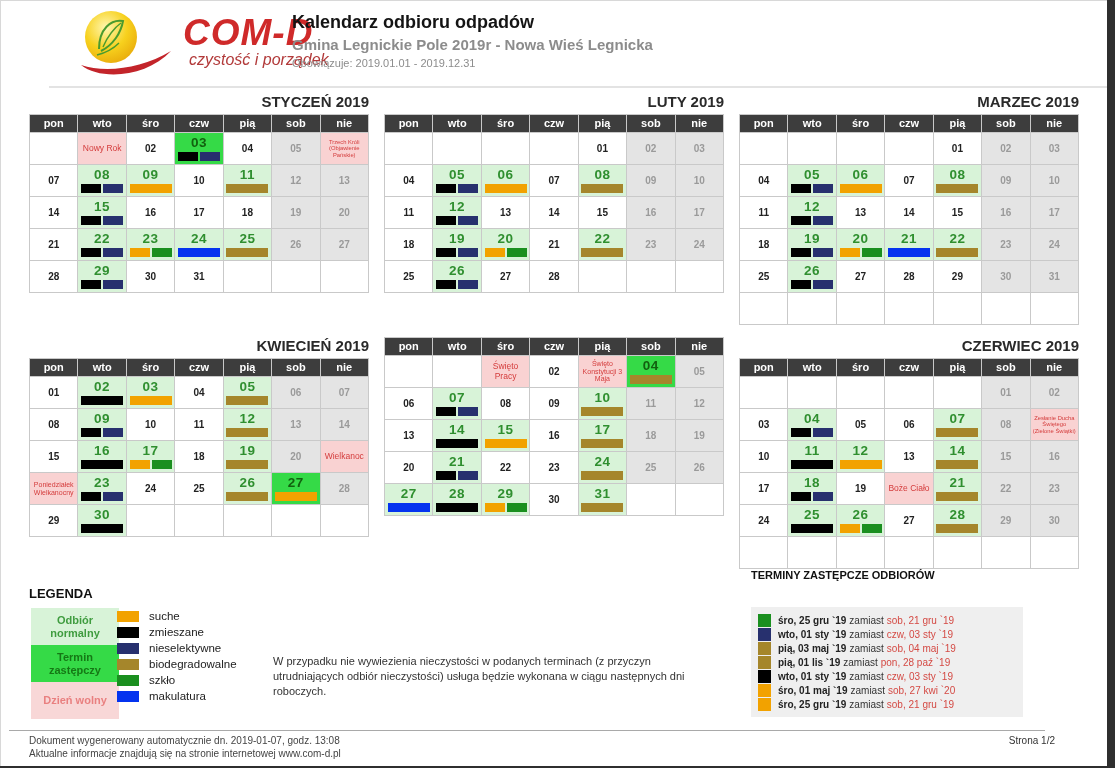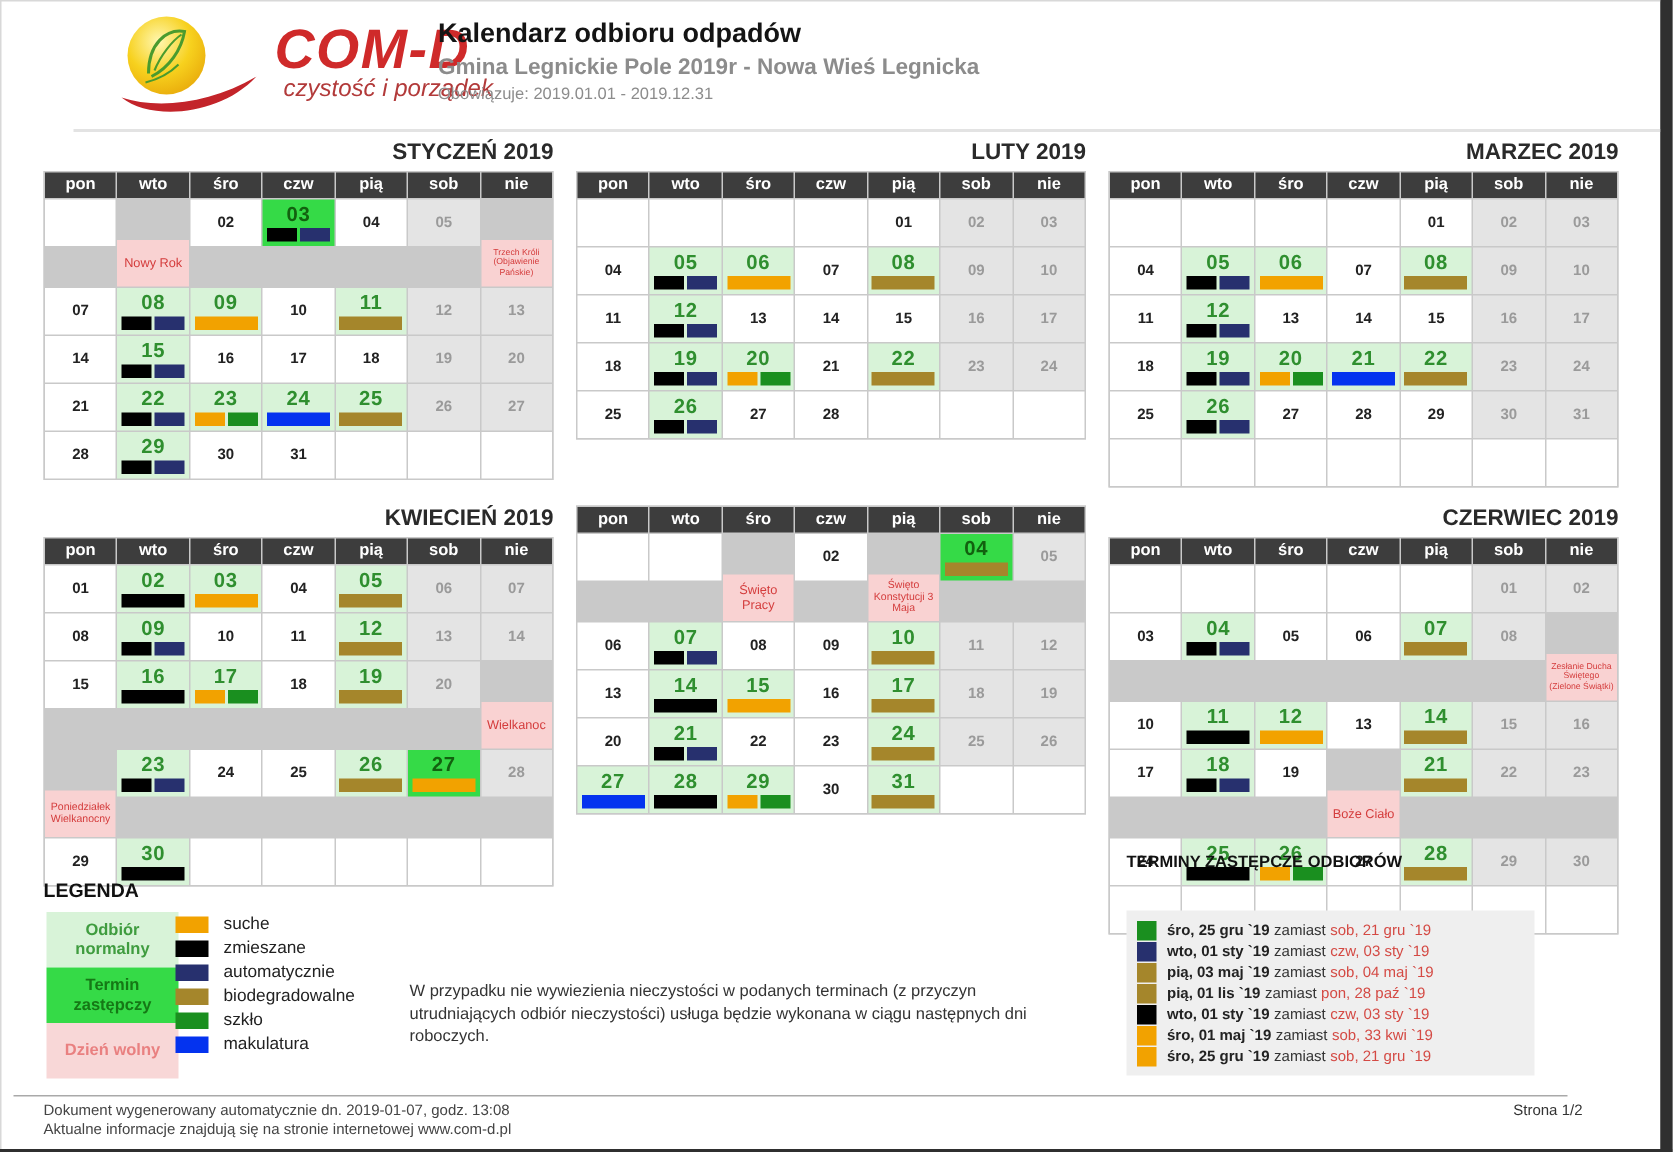--- a/index.html
+++ b/index.html
@@ -37,21 +37,21 @@
     display: grid; grid-template-columns: repeat(3, 340px);
     column-gap: 15px; row-gap: 12px; align-items: start;
   }
   .month-title { text-align: right; font-size: 15px; font-weight: bold; color: #2a2a2a; height: 21px; }
   .cal { display: grid; grid-template-columns: repeat(7, 1fr); gap: 1px; background: #c9c9c9; border: 1px solid #c9c9c9; width: 340px; }
   .wd { background: var(--c-headrow); color: #fff; font-weight: bold; font-size: 11px; text-align: center; padding: 2px 0 3px; }
   .cell { height: 31px; background: #fff; display: flex; flex-direction: column; align-items: center; justify-content: center; overflow: hidden; }
   .cell.w { background: var(--c-weekend); }
   .cell.n { background: var(--c-normal); }
   .cell.s { background: var(--c-substitute); }
-  .cell.h { background: var(--c-holiday); margin-top: 27px; }
+  .cell.h { background: var(--c-holiday); }
   .num { font-weight: bold; font-size: 10px; color: #222; line-height: 1; }
   .n .num { font-size: 13.5px; color: #2f8f2f; letter-spacing: .5px; }
   .s .num { font-size: 13.5px; color: #12610f; letter-spacing: .5px; }
   .w .num { color: var(--c-weekendtxt); }
   .bars { display: flex; gap: 2px; width: 42px; height: 9px; margin-top: 2px; flex: none; }
   .bar { flex: 1; }
   .hol { color: var(--c-holidaytxt); font-size: 8.5px; text-align: center; line-height: 1.1; padding: 0 1px; word-break: break-word; }
   .hol.tiny { font-size: 7px; line-height: 1.05; }
   .hol.xtiny { font-size: 5.8px; line-height: 1.05; }
 
@@ -994,21 +994,21 @@
       <div class="wrow">
         <span class="wswatch" style="background: rgb(242, 162, 0);"></span>
         <span class="wlabel">suche</span>
       </div>
       <div class="wrow">
         <span class="wswatch" style="background: rgb(0, 0, 0);"></span>
         <span class="wlabel">zmieszane</span>
       </div>
       <div class="wrow">
         <span class="wswatch" style="background: rgb(39, 48, 110);"></span>
-        <span class="wlabel">automatycznie</span>
+        <span class="wlabel">nieselektywne</span>
       </div>
       <div class="wrow">
         <span class="wswatch" style="background: rgb(165, 134, 43);"></span>
         <span class="wlabel">biodegradowalne</span>
       </div>
       <div class="wrow">
         <span class="wswatch" style="background: rgb(26, 143, 31);"></span>
         <span class="wlabel">szkło</span>
       </div>
       <div class="wrow">
@@ -1047,21 +1047,21 @@
       <div class="srow">
         <span class="sswatch" style="background: rgb(0, 0, 0);"></span>
         <span class="sdate">wto, 01 sty `19</span>
         <span class="szam">zamiast</span>
         <span class="srep">czw, 03 sty `19</span>
       </div>
       <div class="srow">
         <span class="sswatch" style="background: rgb(242, 162, 0);"></span>
         <span class="sdate">śro, 01 maj `19</span>
         <span class="szam">zamiast</span>
-        <span class="srep">sob, 33 kwi `19</span>
+        <span class="srep">sob, 27 kwi `20</span>
       </div>
       <div class="srow">
         <span class="sswatch" style="background: rgb(242, 162, 0);"></span>
         <span class="sdate">śro, 25 gru `19</span>
         <span class="szam">zamiast</span>
         <span class="srep">sob, 21 gru `19</span>
       </div>
     </div>
 
   <div class="footer-rule"></div>

